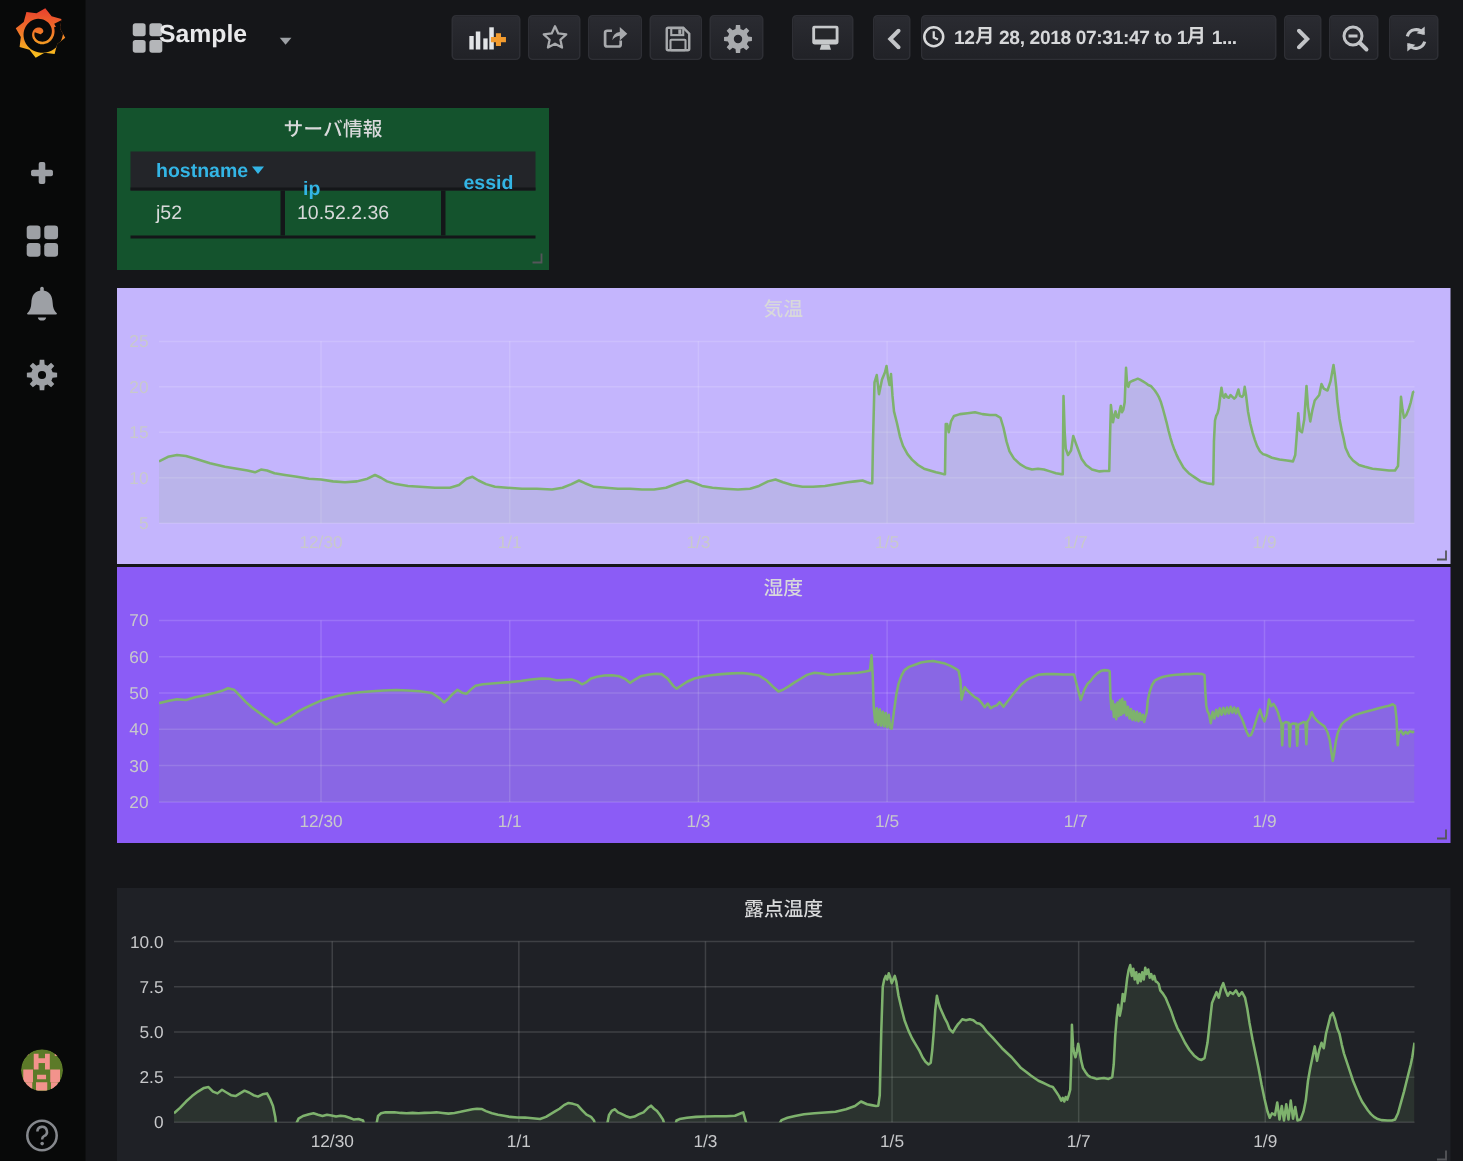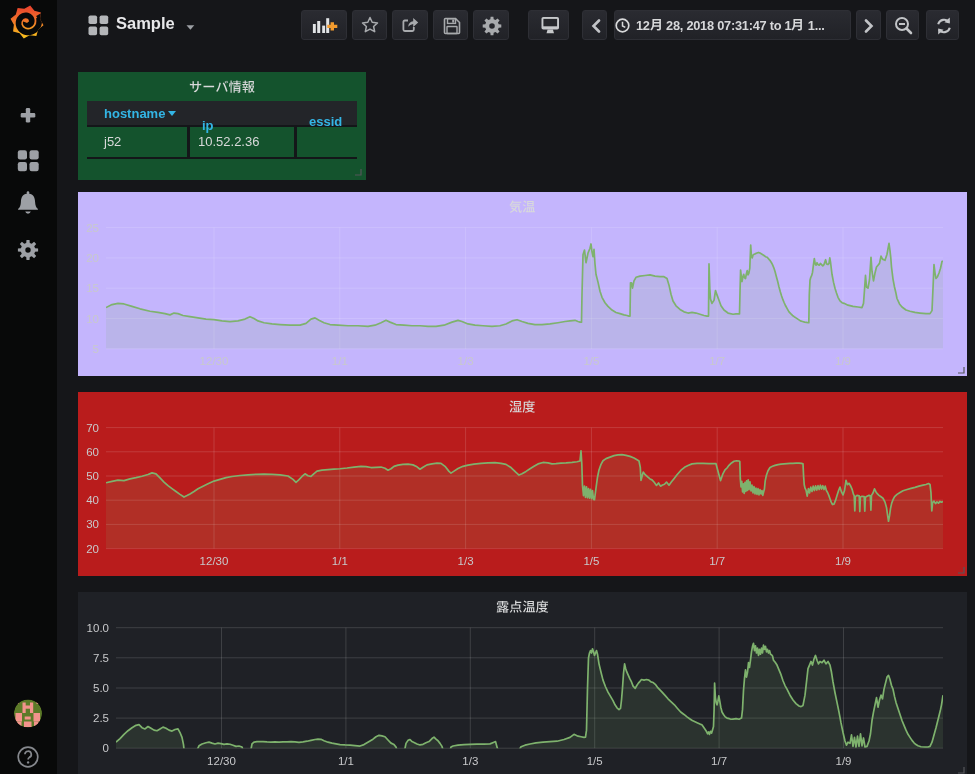--- a/index.html
+++ b/index.html
@@ -3,21 +3,21 @@
 * { margin:0; padding:0; }
 body { width:975px; height:774px; background:#151619; overflow:hidden; position:relative; font-family:"Liberation Sans",sans-serif; }
 </style></head>
 <body>
 <svg width="21" height="21" style="position:absolute;left:88px;top:15px">
     <rect x="0.5" y="0.5" width="8.6" height="8.6" rx="1.8" fill="#b4b6b9"></rect>
     <rect x="0.5" y="11.6" width="8.6" height="8.6" rx="1.8" fill="#b4b6b9"></rect>
     <rect x="11.6" y="0.5" width="8.6" height="8.6" rx="1.8" fill="#b4b6b9"></rect>
     <rect x="11.6" y="11.6" width="8.6" height="8.6" rx="1.8" fill="#b4b6b9"></rect>
   </svg>
-<div style="position:absolute;left:116px;top:14px;font:700 16.5px 'Liberation Sans',sans-serif;color:#e8e8ea">Sample</div>
+<div style="position:absolute;left:106px;top:14px;font:700 16.5px 'Liberation Sans',sans-serif;color:#e8e8ea">Sample</div>
 <svg width="9" height="7" style="position:absolute;left:186px;top:24px">
     <path d="M0.5,1.2 L8.3,1.2 L4.4,5.8 Z" fill="#9da0a5"></path>
   </svg>
 <div style="position:absolute;left:301px;top:10px;width:46px;height:30px;background:linear-gradient(#2a2b31,#212227);border:1px solid #2e2f35;border-radius:3px;box-sizing:border-box">
     <svg width="30" height="24" style="position:absolute;left:9px;top:4.5px">
 <rect x="1.9" y="8" width="2.9" height="9" fill="#e2e4e6"></rect>
 <rect x="6.2" y="5" width="3.0" height="12" fill="#e2e4e6"></rect>
 <rect x="11.2" y="9.6" width="2.9" height="7.4" fill="#e2e4e6"></rect>
 <rect x="15.2" y="2.2" width="3.0" height="14.8" fill="#e2e4e6"></rect>
 <path d="M19.6 6.2 h3.4 v2.5 h3.3 v3.4 h-3.3 v2.5 h-3.4 v-2.5 h-3.3 v-3.4 h3.3 Z" fill="#f29b2e"></path>
@@ -141,21 +141,21 @@
       <text x="21" y="160.8" text-anchor="end" font-family="Liberation Sans, sans-serif" font-size="11.5" fill="#c8c9cb">5</text>
       <text x="136.0" y="173.4" text-anchor="middle" font-family="Liberation Sans, sans-serif" font-size="11.5" fill="#c8c9cb">12/30</text>
       <text x="261.8" y="173.4" text-anchor="middle" font-family="Liberation Sans, sans-serif" font-size="11.5" fill="#c8c9cb">1/1</text>
       <text x="387.6" y="173.4" text-anchor="middle" font-family="Liberation Sans, sans-serif" font-size="11.5" fill="#c8c9cb">1/3</text>
       <text x="513.4" y="173.4" text-anchor="middle" font-family="Liberation Sans, sans-serif" font-size="11.5" fill="#c8c9cb">1/5</text>
       <text x="639.2" y="173.4" text-anchor="middle" font-family="Liberation Sans, sans-serif" font-size="11.5" fill="#c8c9cb">1/7</text>
       <text x="765.0" y="173.4" text-anchor="middle" font-family="Liberation Sans, sans-serif" font-size="11.5" fill="#c8c9cb">1/9</text>
       <path d="M886,175 L886,181 L880,181" fill="none" stroke="#55565a" stroke-width="1.2"></path>
     </svg>
   </div>
-<div style="position:absolute;left:78px;top:392px;width:889px;height:184px;background:#b91c1c">
+<div style="position:absolute;left:78px;top:378px;width:889px;height:184px;background:#8b5cf6">
     <div style="position:absolute;left:0;top:6px;width:889px;text-align:center"><svg width="26.4" height="15.2" viewBox="0 0 26.4 15.2" style="display:inline-block;vertical-align:-3.2px" fill="#d8d9da">
         <path transform="translate(0.0,11.6) scale(0.013200,-0.013200)" d="M452 568H803V484H452ZM452 724H803V641H452ZM363 802V405H896V802ZM315 299C353 228 388 130 398 67L480 97C468 160 432 255 392 326ZM860 331C840 258 801 157 768 95L839 69C873 129 917 223 952 304ZM90 764C152 736 228 690 264 655L319 732C280 766 204 808 142 833ZM34 504C97 475 175 428 212 393L267 469C227 503 148 547 87 573ZM58 -8 142 -62C188 32 240 153 280 257L206 312C162 198 101 70 58 -8ZM669 376V28H585V376H498V28H265V-55H964V28H757V376Z"></path>
         <path transform="translate(13.2,11.6) scale(0.013200,-0.013200)" d="M386 641V563H236V487H386V325H786V487H940V563H786V641H693V563H476V641ZM693 487V398H476V487ZM741 196C703 152 652 117 593 88C534 117 485 153 449 196ZM247 272V196H400L356 180C393 129 440 86 496 50C408 21 309 3 207 -6C221 -26 239 -62 246 -85C369 -70 488 -44 590 -2C683 -44 791 -71 910 -87C922 -62 946 -25 965 -5C865 4 772 22 691 48C771 97 837 161 880 245L821 276L804 272ZM116 749V463C116 317 110 111 27 -32C48 -41 88 -68 105 -84C193 70 207 305 207 463V664H947V749H579V844H481V749Z"></path>
       </svg></div>
     <svg width="889" height="184" style="position:absolute;left:0;top:0">
       <line x1="28" y1="35.6" x2="865" y2="35.6" stroke="rgba(255,255,255,0.14)" stroke-width="1"></line>
       <line x1="28" y1="59.8" x2="865" y2="59.8" stroke="rgba(255,255,255,0.14)" stroke-width="1"></line>
       <line x1="28" y1="84.0" x2="865" y2="84.0" stroke="rgba(255,255,255,0.14)" stroke-width="1"></line>
       <line x1="28" y1="108.2" x2="865" y2="108.2" stroke="rgba(255,255,255,0.14)" stroke-width="1"></line>
       <line x1="28" y1="132.4" x2="865" y2="132.4" stroke="rgba(255,255,255,0.14)" stroke-width="1"></line>

